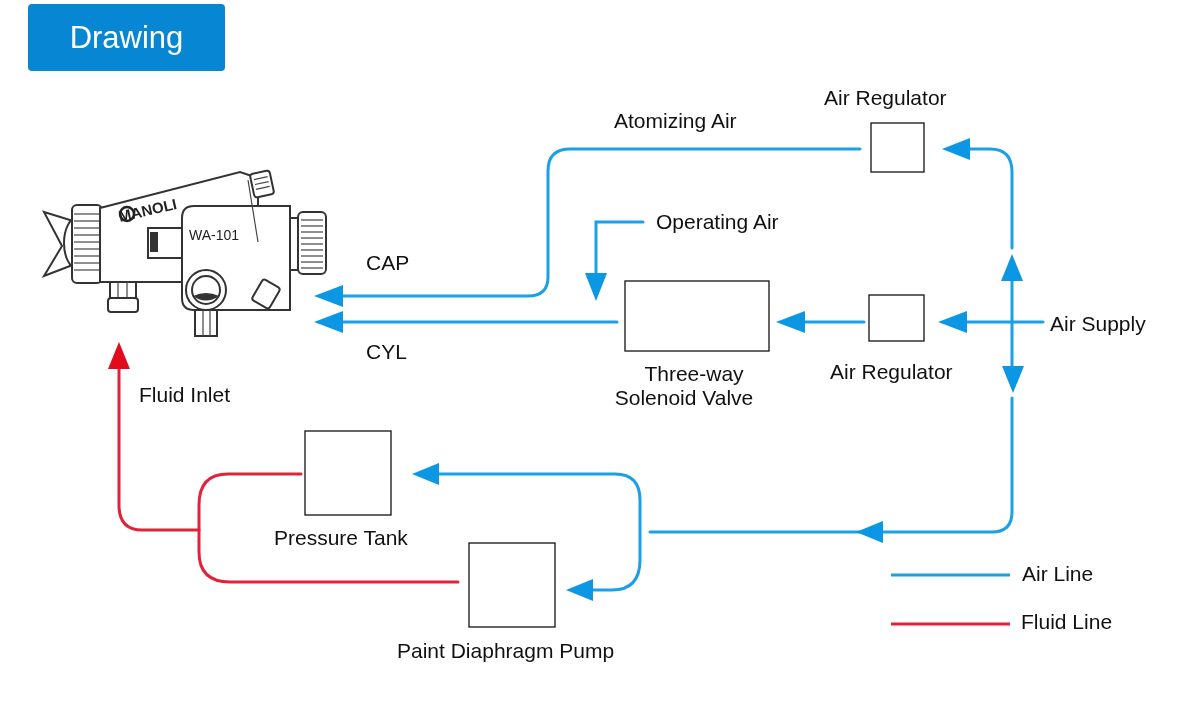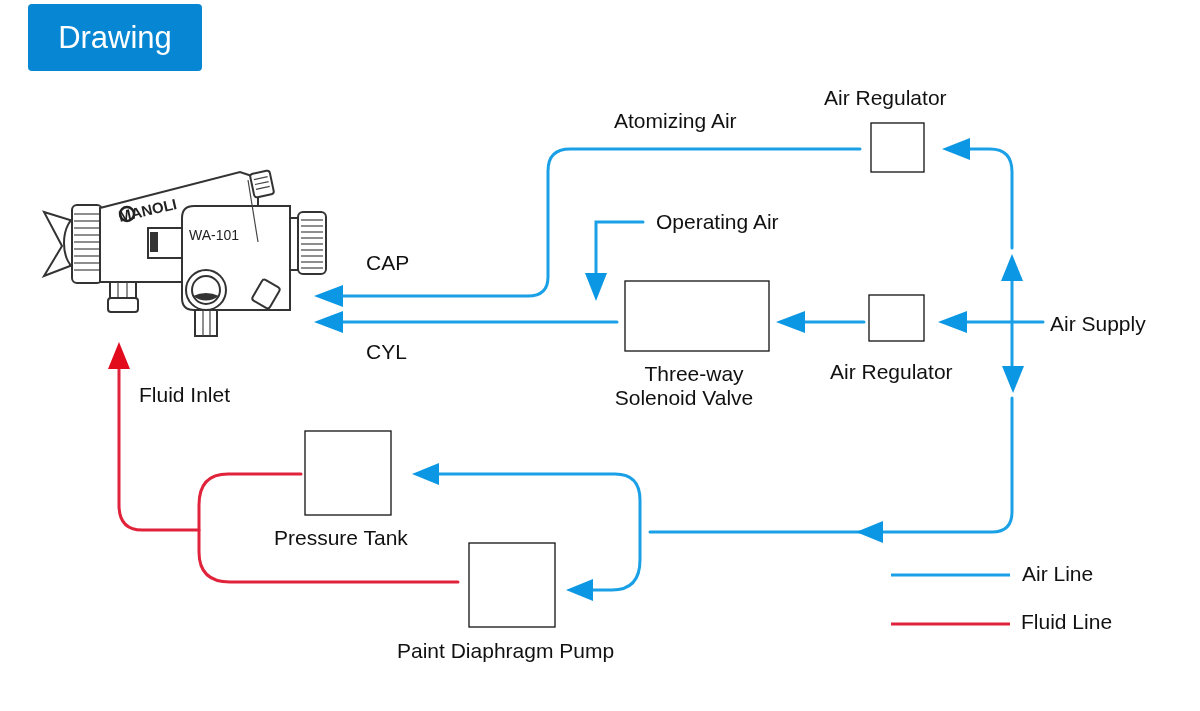--- a/index.html
+++ b/index.html
@@ -1,18 +1,18 @@
 <!DOCTYPE html>
 <html><head>
 <meta charset="utf-8">
 <style>
   html, body { margin: 0; padding: 0; background: #ffffff; }
   body { width: 1200px; height: 711px; position: relative; overflow: hidden;
          font-family: "Liberation Sans", "DejaVu Sans", sans-serif; color: #111; }
-  .title-badge { position: absolute; left: 28px; top: 4px; width: 174px; height: 67px;
+  .title-badge { position: absolute; left: 28px; top: 4px; width: 197px; height: 67px;
          background: #0787d3; border-radius: 4px; color: #fff; font-size: 31px;
          display: flex; align-items: center; justify-content: center; }
   svg.diagram { position: absolute; left: 0; top: 0; }
   .lbl { font-size: 21px; fill: #111; font-family: "Liberation Sans", sans-serif; }
   .air { stroke: #1aa0e6; stroke-width: 3; fill: none; stroke-linecap: round; }
   .fluid { stroke: #e0233a; stroke-width: 3; fill: none; stroke-linecap: round; }
   .arrow-air { fill: #0b97e4; }
   .arrow-fluid { fill: #e20b1c; }
   .box { fill: #fff; stroke: #111; stroke-width: 1.3; }
   .gun { stroke: #333; stroke-width: 2; fill: #fff; }

